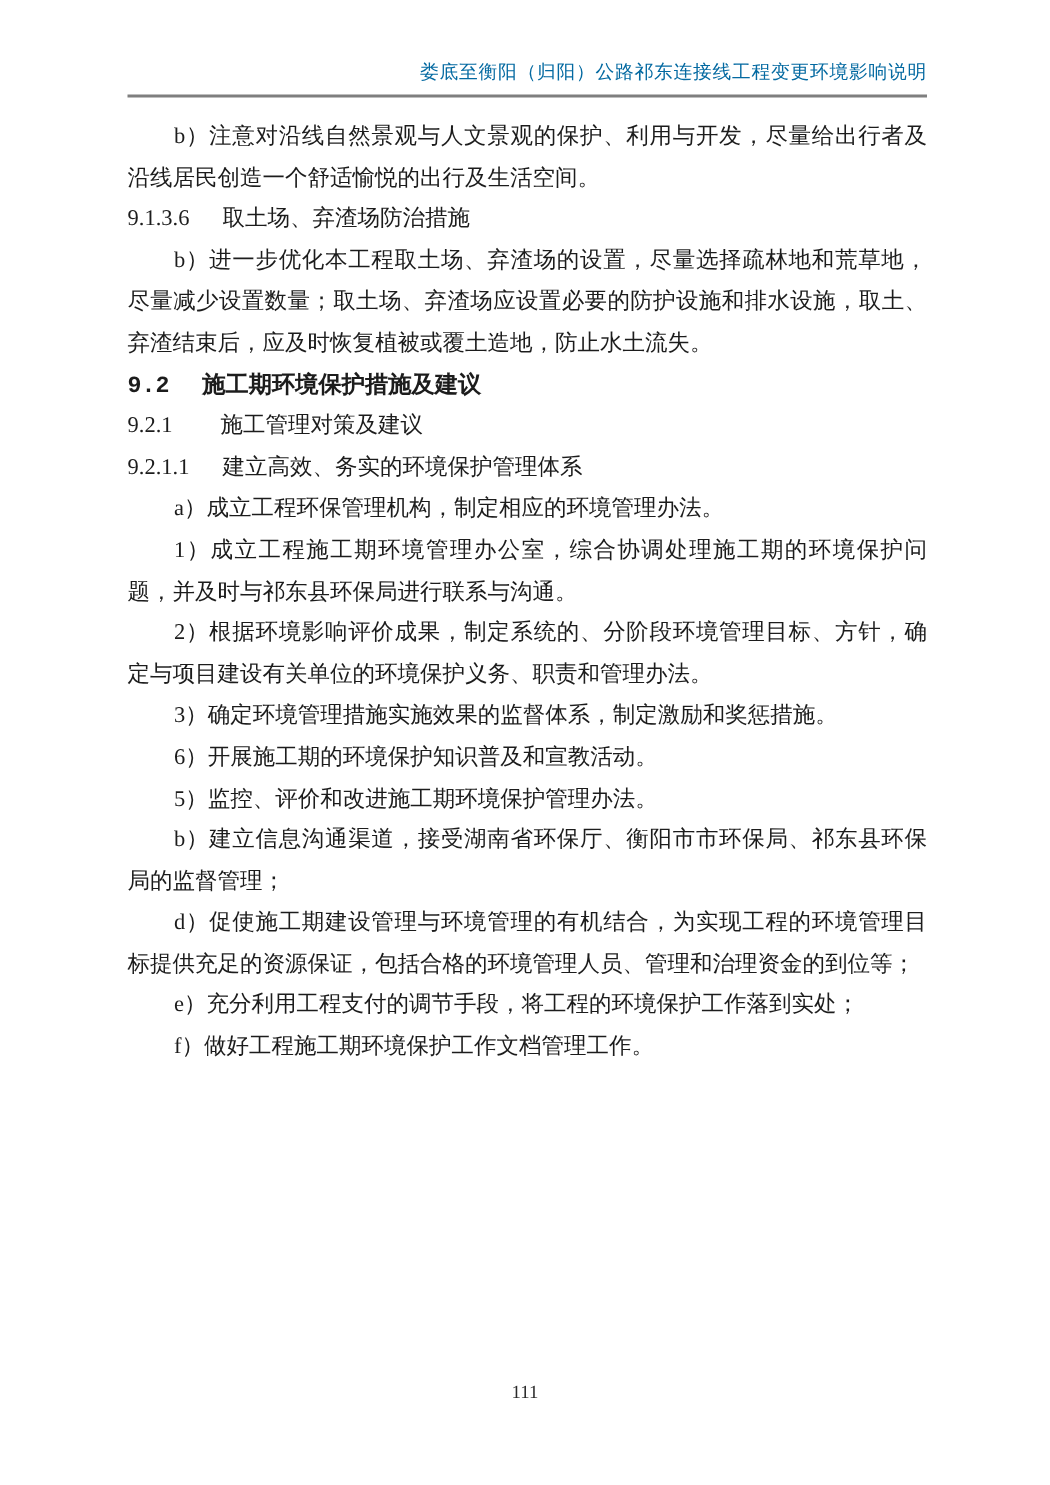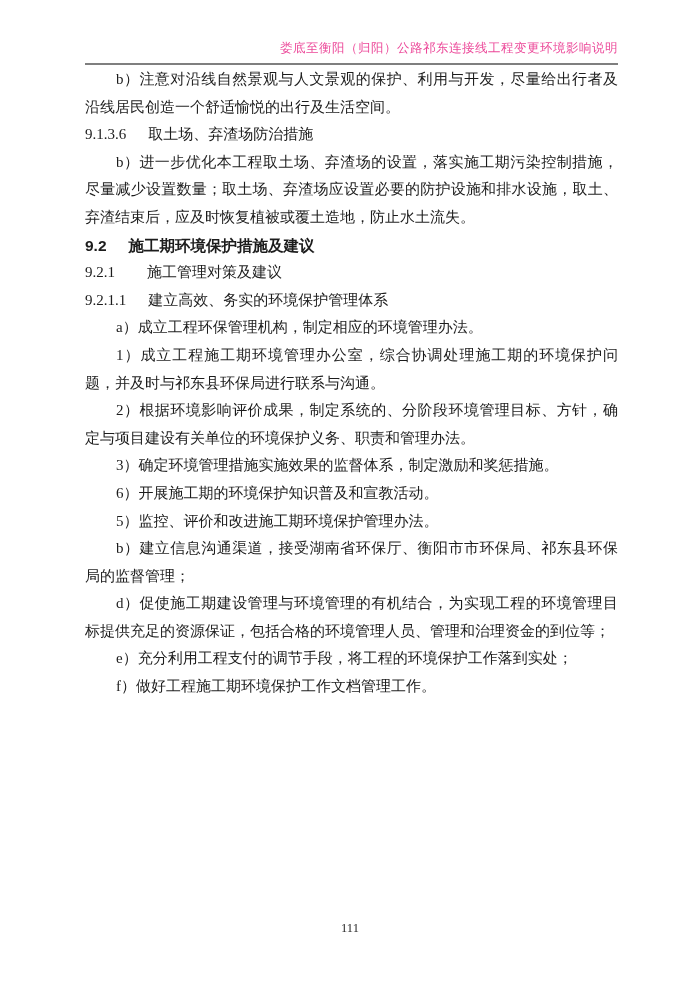--- a/index.html
+++ b/index.html
@@ -16,27 +16,27 @@
     color: #1c1c1c;
   }
   .page-header {
     position: absolute;
     top: 40px;
     left: 85px;
     width: 533px;
     text-align: right;
     font-size: 12.5px;
     letter-spacing: 0.5px;
-    color: #ec4899;
+    color: #0369a1;
     padding-bottom: 6px;
     border-bottom: 2px solid #7f7f7f;
   }
   .doc-body {
     position: absolute;
-    top: 66px;
+    top: 78px;
     left: 85px;
     width: 533px;
     font-size: 15px;
     line-height: 27.6px;
     text-align: justify;
   }
   .blk {
     margin: 0;
   }
   .para {
@@ -45,21 +45,21 @@
   .heading {
     text-indent: 0;
   }
   .heading .num {
     margin-right: 22px;
   }
   .heading.gap-wide .num {
     margin-right: 32px;
   }
   .h-bold {
-    font-family: Liberation Sans, sans-serif;
+    font-family: Liberation Mono, monospace;
     font-weight: bold;
     font-size: 15.5px;
   }
   .page-footer {
     position: absolute;
     top: 921px;
     left: 0;
     width: 700px;
     text-align: center;
     font-size: 12.5px;
@@ -69,21 +69,21 @@
 </head>
 <body>
 
 <div class="page-header">
   <span>娄底至衡阳（归阳）公路祁东连接线工程变更环境影响说明</span>
 </div>
 
 <div class="doc-body">
     <div class="blk para">b）注意对沿线自然景观与人文景观的保护、利用与开发，尽量给出行者及沿线居民创造一个舒适愉悦的出行及生活空间。</div>
     <div class="blk heading"><span class="num">9.1.3.6</span><span>取土场、弃渣场防治措施</span></div>
-    <div class="blk para">b）进一步优化本工程取土场、弃渣场的设置，落实施工期污染控制措施，尽量减少设置数量；取土场、弃渣场应设置必要的防护设施和排水设施，取土、弃渣结束后，应及时恢复植被或覆土造地，防止水土流失。</div>
+    <div class="blk para">b）进一步优化本工程取土场、弃渣场的设置，尽量选择疏林地和荒草地，尽量减少设置数量；取土场、弃渣场应设置必要的防护设施和排水设施，取土、弃渣结束后，应及时恢复植被或覆土造地，防止水土流失。</div>
     <div class="blk heading h-bold"><span class="num">9.2</span><span>施工期环境保护措施及建议</span></div>
     <div class="blk heading gap-wide"><span class="num">9.2.1</span><span>施工管理对策及建议</span></div>
     <div class="blk heading"><span class="num">9.2.1.1</span><span>建立高效、务实的环境保护管理体系</span></div>
     <div class="blk para">a）成立工程环保管理机构，制定相应的环境管理办法。</div>
     <div class="blk para">1）成立工程施工期环境管理办公室，综合协调处理施工期的环境保护问题，并及时与祁东县环保局进行联系与沟通。</div>
     <div class="blk para">2）根据环境影响评价成果，制定系统的、分阶段环境管理目标、方针，确定与项目建设有关单位的环境保护义务、职责和管理办法。</div>
     <div class="blk para">3）确定环境管理措施实施效果的监督体系，制定激励和奖惩措施。</div>
     <div class="blk para">6）开展施工期的环境保护知识普及和宣教活动。</div>
     <div class="blk para">5）监控、评价和改进施工期环境保护管理办法。</div>
     <div class="blk para">b）建立信息沟通渠道，接受湖南省环保厅、衡阳市市环保局、祁东县环保局的监督管理；</div>

